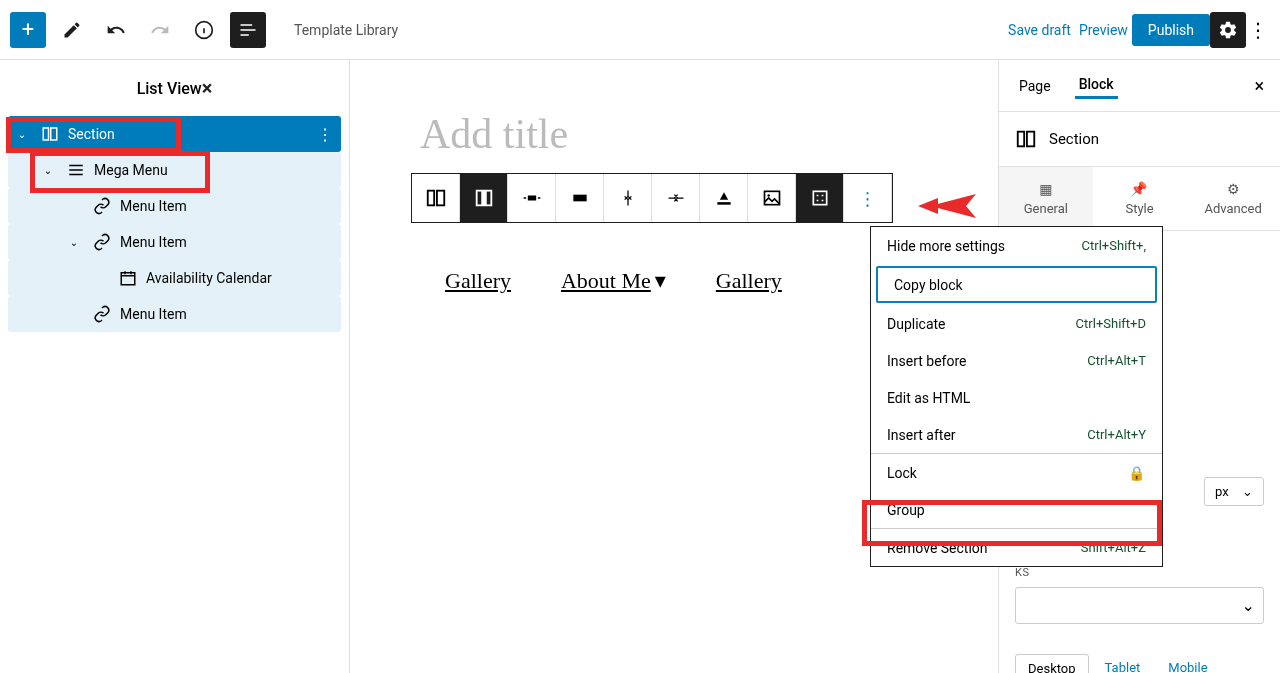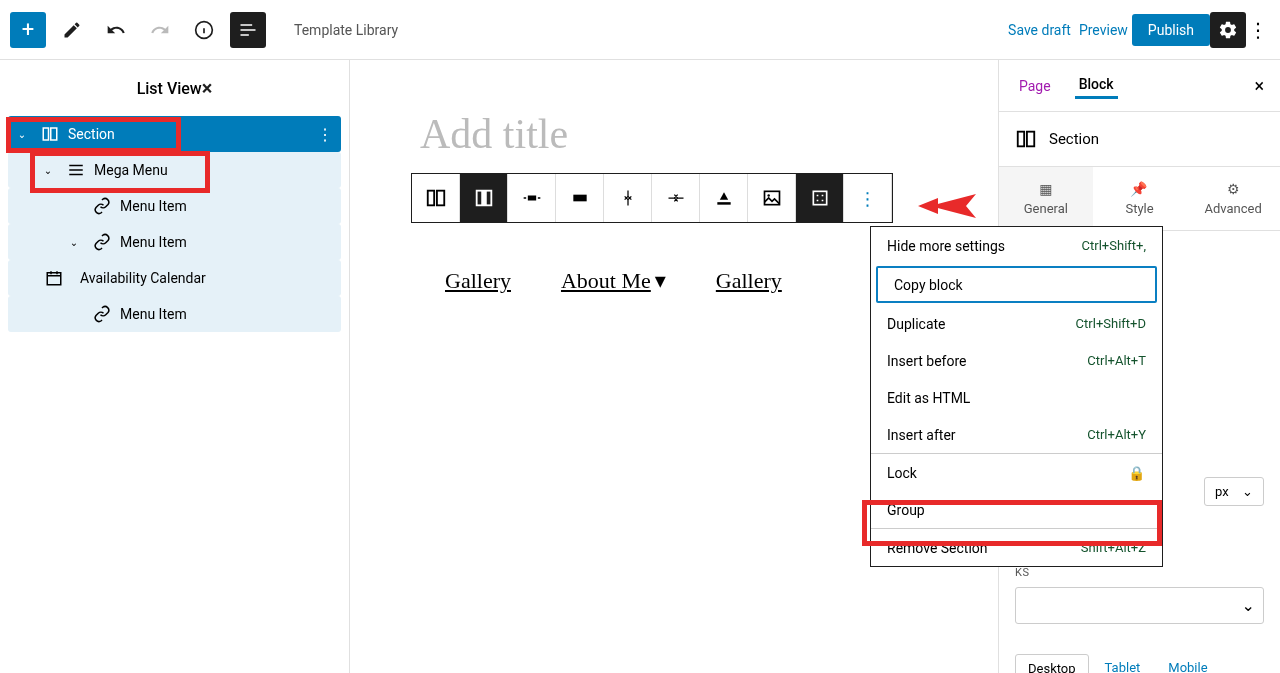--- a/index.html
+++ b/index.html
@@ -42,21 +42,21 @@
 .add-placeholder{width:28px;height:36px;border:1px solid #1e1e1e;display:flex;align-items:center;justify-content:center;font-size:20px;margin-left:48px}
 .arrow{position:absolute;left:918px;top:186px;width:58px;height:40px;z-index:15}
 .dropdown{position:absolute;left:870px;top:226px;width:293px;background:#fff;border:1px solid #1e1e1e;z-index:10;font-size:14px}
 .dd-item{display:flex;justify-content:space-between;align-items:center;padding:10px 16px;height:37px}
 .dd-item.hl{border:2px solid #0a7fc2;margin:2px 5px;border-radius:2px}
 .dd-item.blue{color:#007cba}
 .dd-sep{border-top:1px solid #ccc}
 .dd-short{color:#14532d;font-size:13px}
 .sidebar{width:282px;border-left:1px solid #e0e0e0;background:#fff}
 .sb-tabs{display:flex;align-items:center;padding:12px 16px;border-bottom:1px solid #e0e0e0}
-.sb-tab{padding:4px 4px;margin-right:20px;font-size:14px;color:#a21caf}
+.sb-tab{padding:4px 4px;margin-right:20px;font-size:14px;color:#000000}
 .sb-tab.act{color:#000;border-bottom:3px solid #007cba;font-weight:500}
 .sb-close{margin-left:auto;font-size:18px}
 .sb-block{display:flex;align-items:center;gap:12px;padding:16px}
 .sb-block-ico{font-size:20px}
 .sb-block-name{font-size:15px}
 .sb-subtabs{display:flex;border-top:1px solid #e0e0e0;border-bottom:1px solid #e0e0e0}
 .sb-subtab{flex:1;text-align:center;padding:14px 0;font-size:13px;color:#555}
 .sb-subtab.act{background:#f5f5f5}
 .sb-subtab-ico{display:block;margin-bottom:4px;font-size:14px}
 .sb-content{padding:16px}
@@ -154,21 +154,21 @@
         </div>
         <div class="tree-row sub" style="padding-left: 56px;">
           <span class="tree-caret">⌄</span>
           <span class="tree-ico">
             <svg width="18" height="18" viewBox="0 0 24 24">
               <path d="M10 13a5 5 0 0 0 7 0l3-3a5 5 0 0 0-7-7l-1 1M14 11a5 5 0 0 0-7 0l-3 3a5 5 0 0 0 7 7l1-1" fill="none" stroke="currentColor" stroke-width="2"></path>
             </svg>
           </span>
           <span>Menu Item</span>
         </div>
-        <div class="tree-row sub" style=" gap: 16px;">
+        <div class="tree-row sub" style="padding-left: 82px;">
           <span class="tree-caret"></span>
           <span class="tree-ico">
             <svg width="18" height="18" viewBox="0 0 24 24">
               <rect x="3" y="5" width="18" height="16" fill="none" stroke="currentColor" stroke-width="2"></rect>
               <path d="M3 9h18M8 3v4M16 3v4" stroke="currentColor" stroke-width="2"></path>
             </svg>
           </span>
           <span>Availability Calendar</span>
         </div>
         <div class="tree-row sub" style="padding-left: 56px;">

